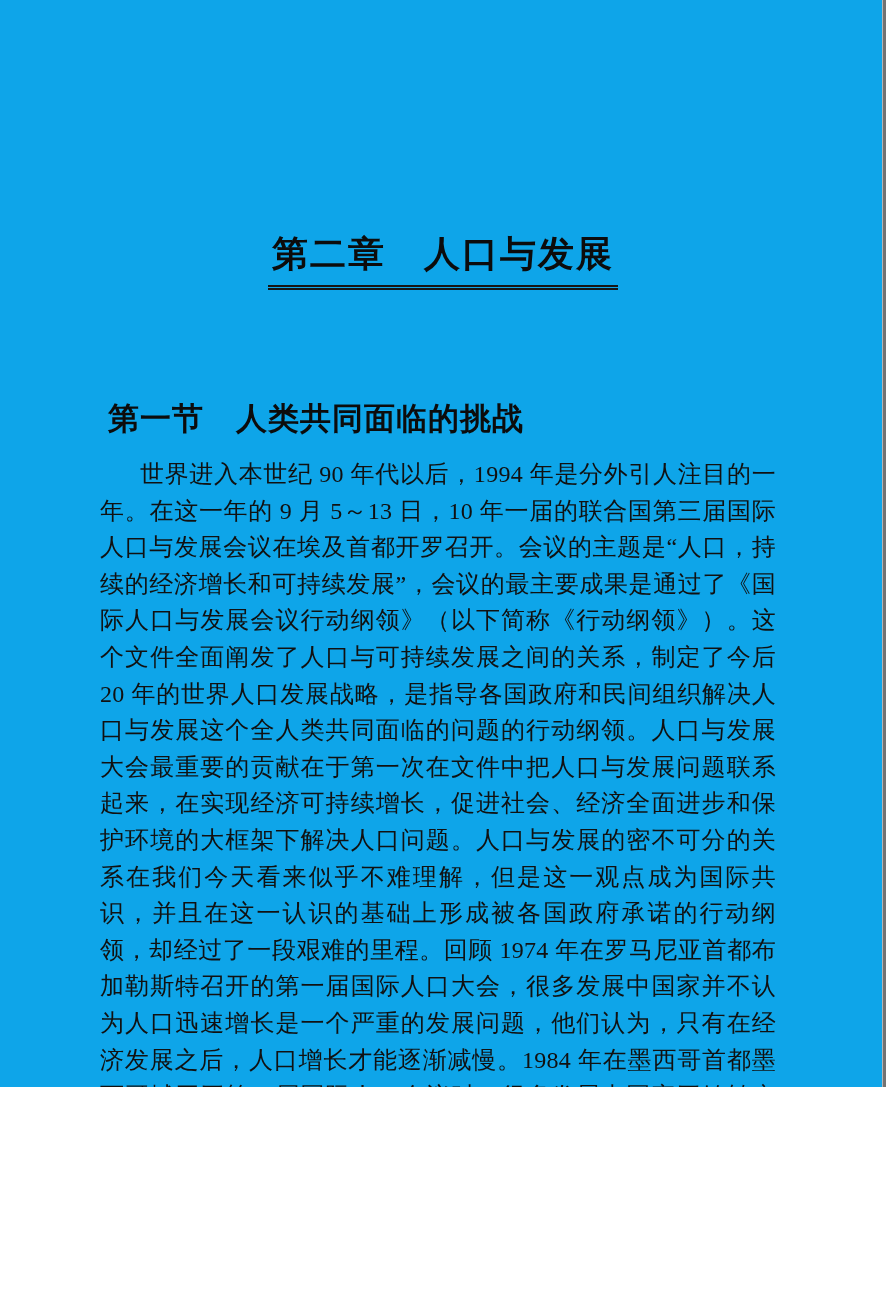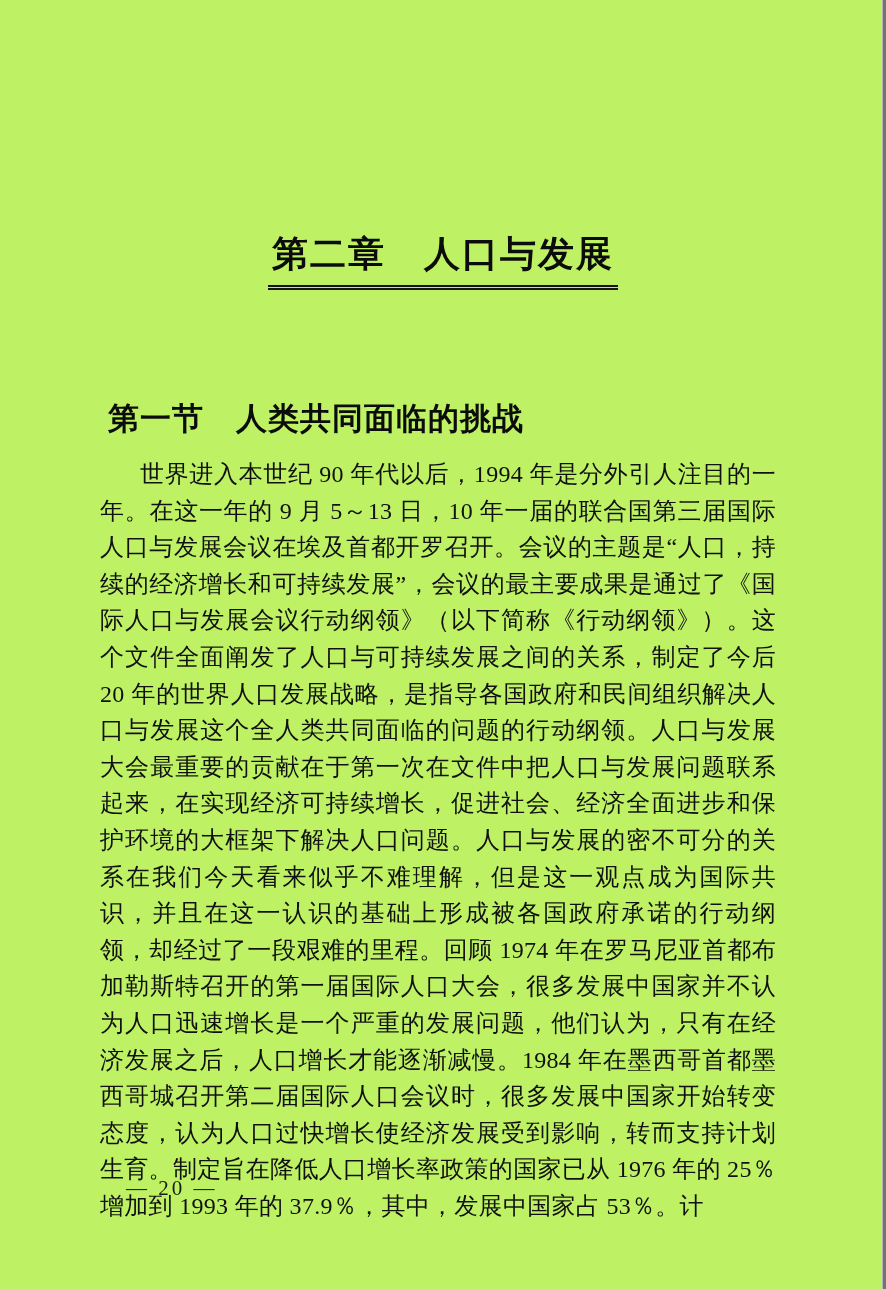--- a/index.html
+++ b/index.html
@@ -3,22 +3,22 @@
 <meta charset="utf-8">
 <style>
   html, body {
     margin: 0;
     padding: 0;
     background: #ffffff;
   }
   .page {
     position: relative;
     width: 886px;
-    height: 1289px;
-    background: #bef264;
+    height: 1087px;
+    background: #0ea5e9;
     overflow: hidden;
     font-family: "Liberation Serif", "DejaVu Serif", serif;
     color: #101010;
   }
   
   .scan-edge-right {
     position: absolute;
     top: 0;
     right: 0;
     width: 3px;

